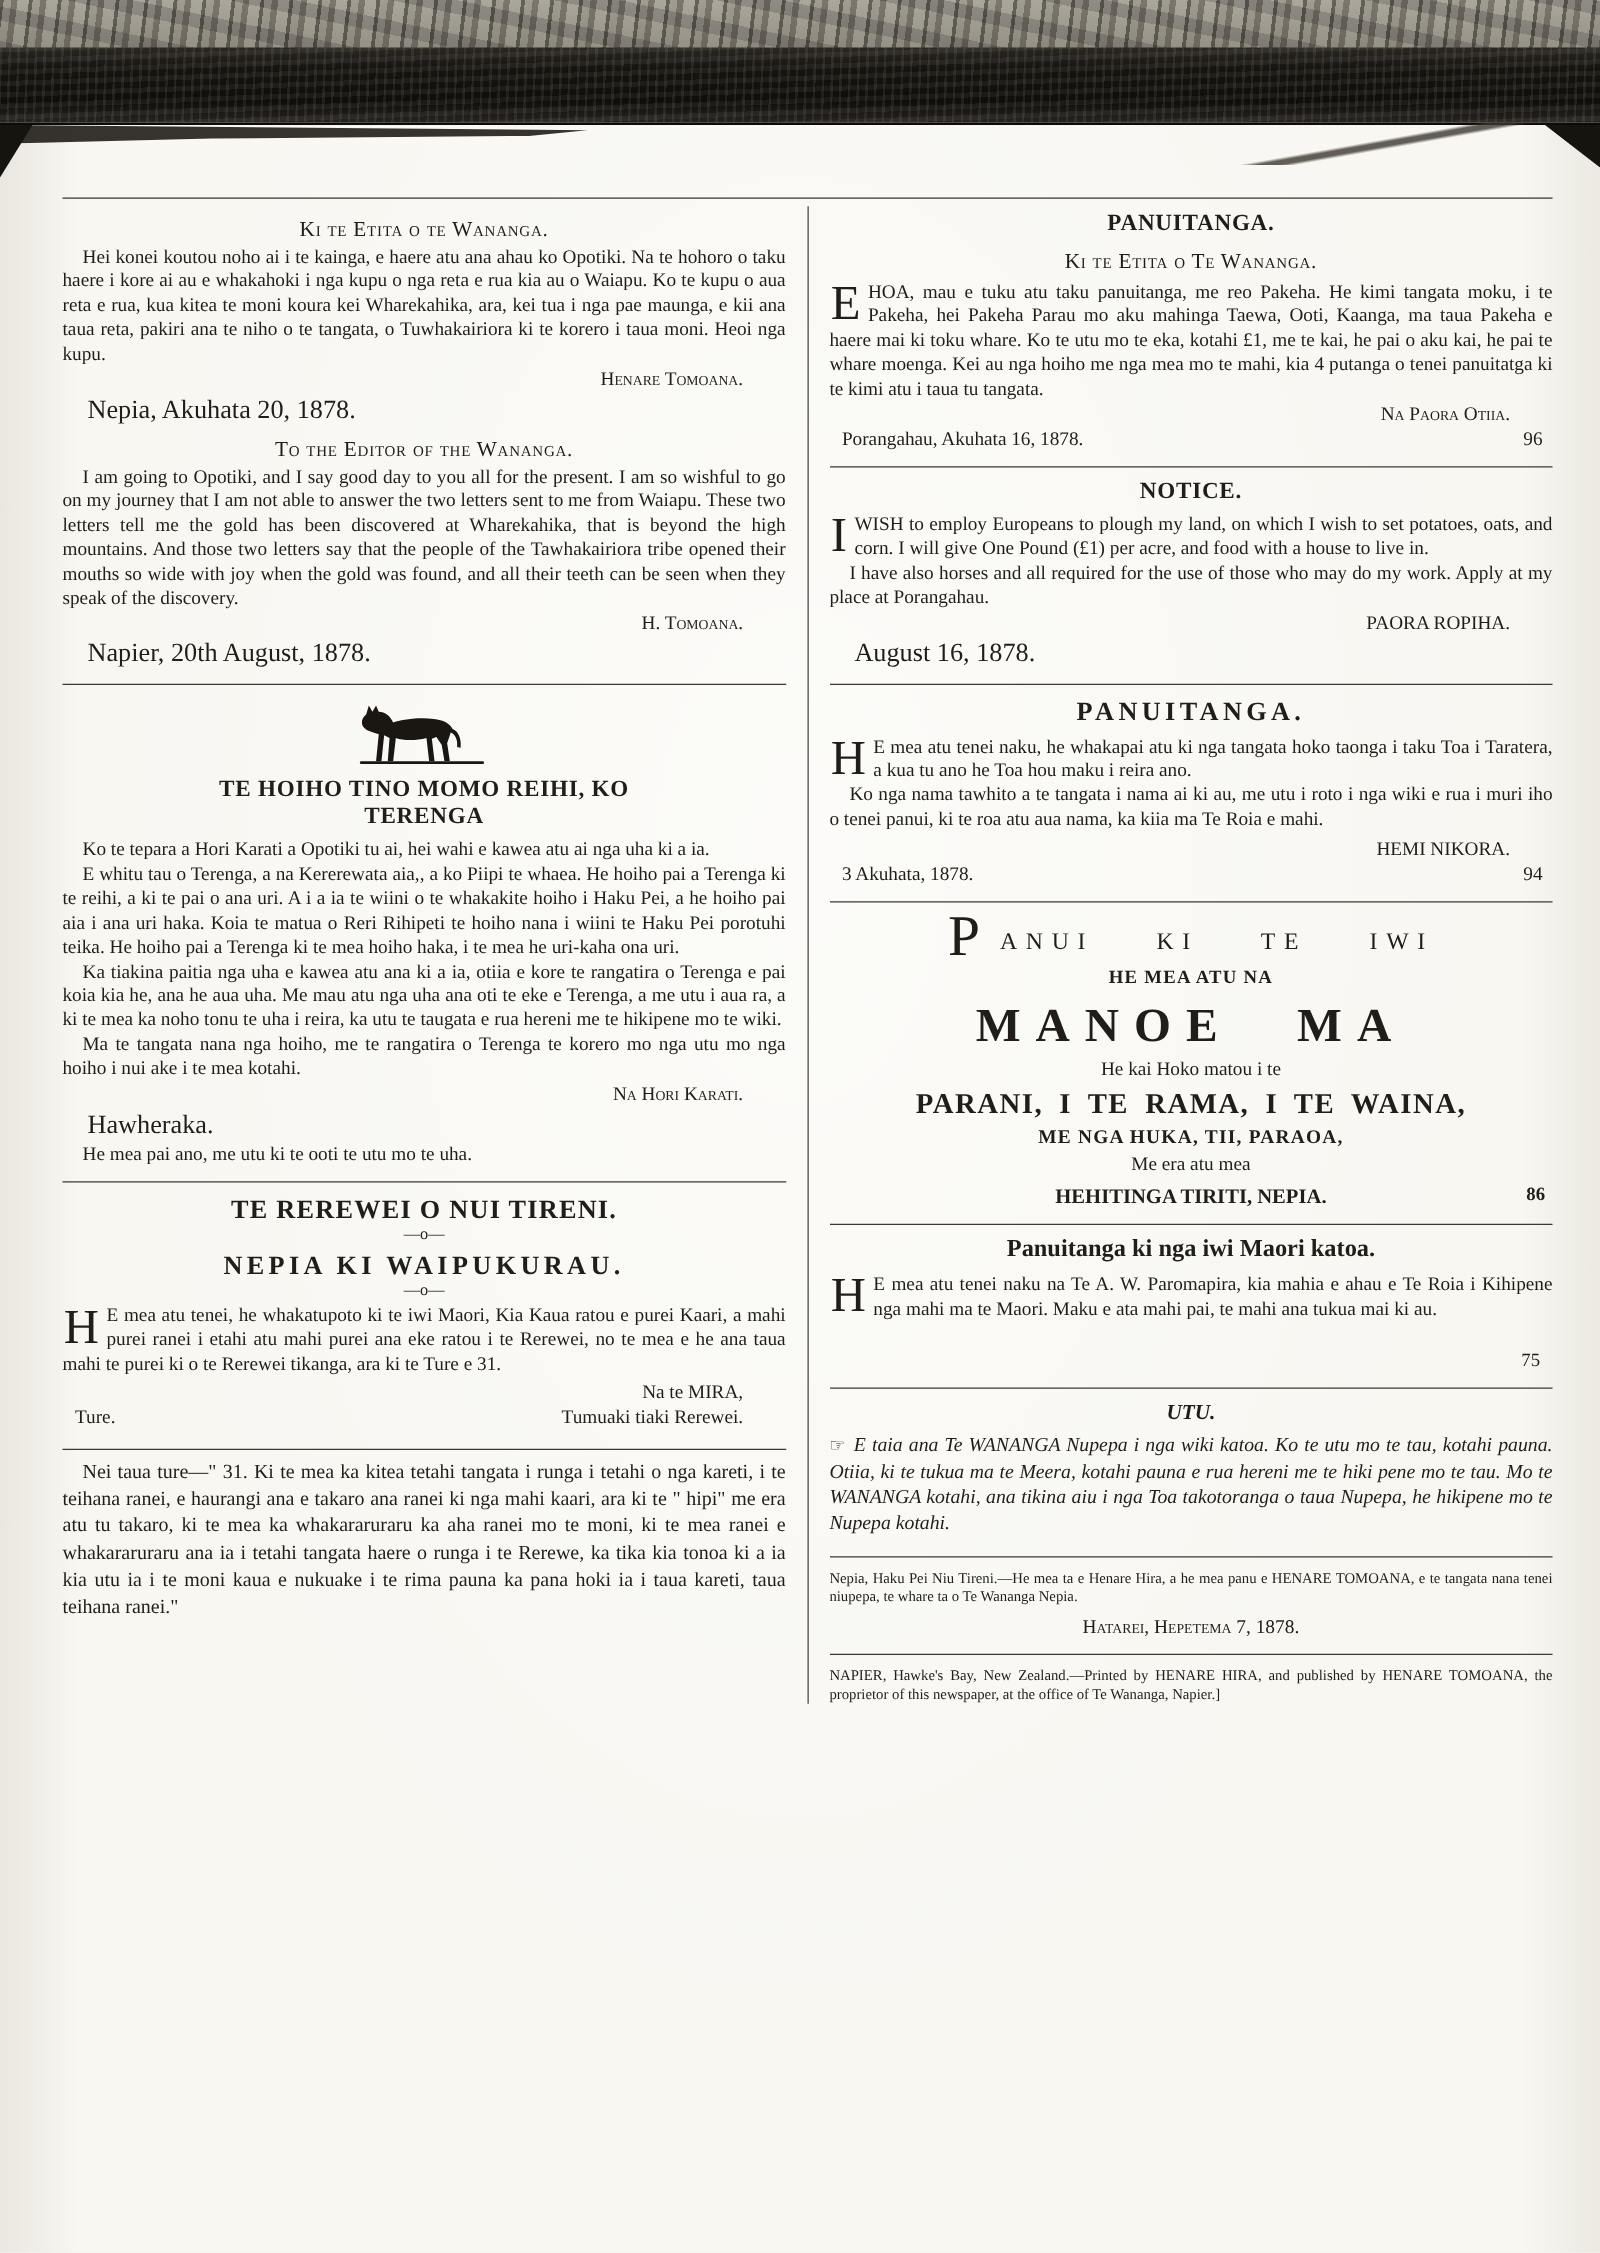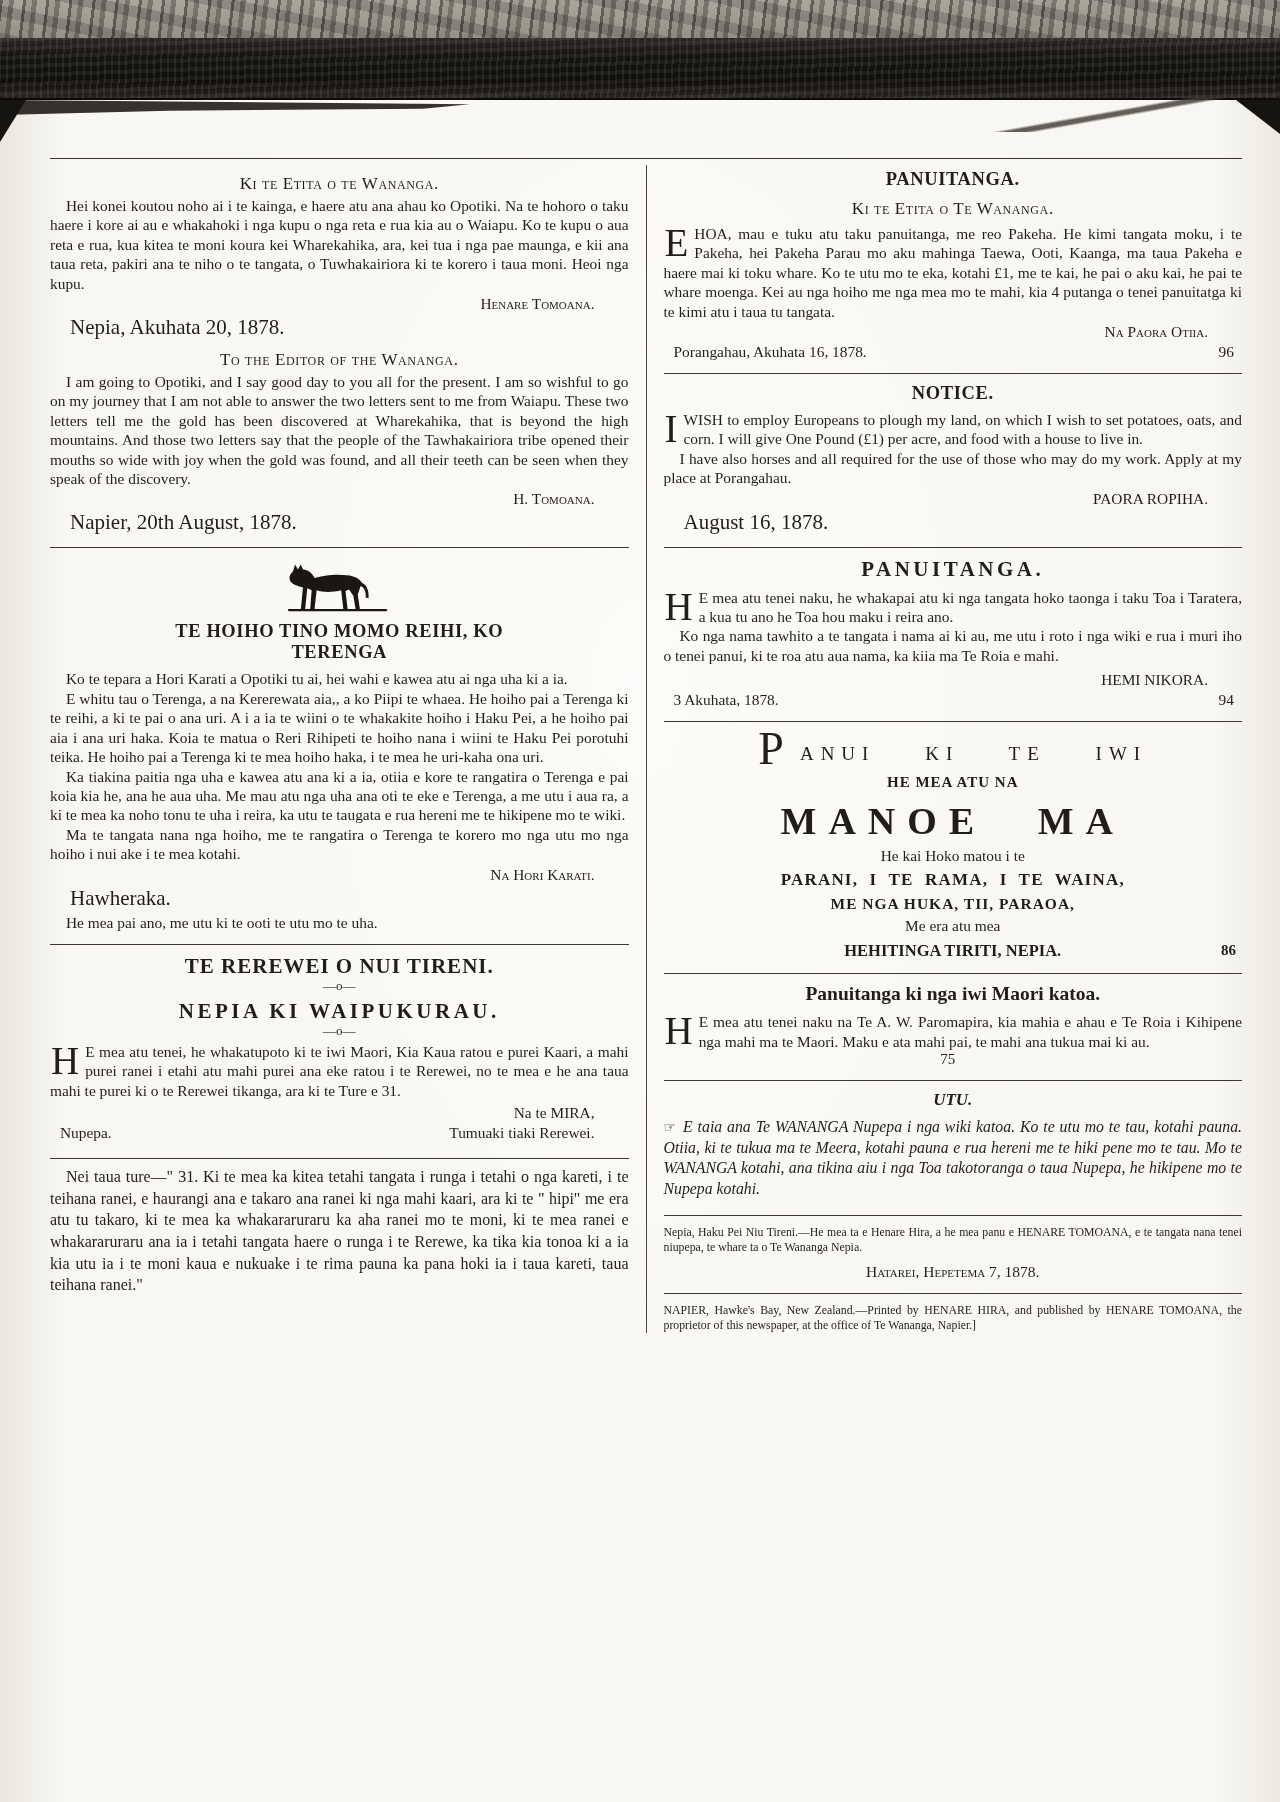--- a/index.html
+++ b/index.html
@@ -73,27 +73,27 @@
   .dc{ float:left; font-size:39px; line-height:.84; padding:3px 6px 0 1px; }
   .horse-fig{ text-align:center; margin:8px 0 0; }
 
   
   .panui-row{ display:flex; align-items:flex-end; justify-content:center; margin:8px 0 2px; }
   .panui-p{ font-size:46px; line-height:.78; margin-right:16px; }
   .panui-rest{ font-size:19px; letter-spacing:7px; word-spacing:38px; padding-bottom:2px; }
   .he-mea{ text-align:center; font-size:15px; font-weight:bold; letter-spacing:1px; margin:7px 0 2px; }
   .manoe-name{ text-align:center; font-size:38px; font-weight:bold; letter-spacing:12px; word-spacing:30px; margin:8px 0 4px; }
   .kai-line{ text-align:center; font-size:15.4px; margin:3px 0; }
-  .parani{ text-align:center; font-weight:bold; font-size:17px; letter-spacing:1.2px; word-spacing:6px; margin:5px 0; }
+  .parani{ text-align:center; font-weight:bold; font-size:23px; letter-spacing:1.2px; word-spacing:6px; margin:5px 0; }
   .huka{ text-align:center; font-weight:bold; font-size:15.5px; letter-spacing:1px; margin:4px 0; }
   .hehitinga-row{ position:relative; text-align:center; font-weight:bold; font-size:16.5px; margin:6px 0 8px; }
   .hehitinga-row .num-abs{ position:absolute; right:6px; top:1px; font-weight:bold; font-size:15px; }
 
   .maori-katoa-head{ text-align:center; font-weight:bold; font-size:19.5px; margin:8px 0 7px; }
-  .num-line{ text-align:center; padding-right:10px; font-size:15px; }
+  .num-line{ text-align:right; padding-right:10px; font-size:15px;margin-top:24px; }
 
   .utu-head{ text-align:center; font-style:italic; font-size:17px; margin:8px 0 7px; }
   .utu-body{ font-style:italic; font-size:15.8px; line-height:1.3; text-align:justify; }
   .hand{ font-family:"DejaVu Sans",sans-serif; font-style:normal; margin-right:7px; font-size:14px; }
 
   .fineprint{ font-size:11.8px; line-height:1.3; text-align:justify; }
   .colo-date{ text-align:center; font-variant:small-caps; font-size:15.5px; margin-top:7px; }
   .colo-date2{ text-align:center; font-size:14.5px; font-weight:bold; letter-spacing:.5px; margin-top:8px; }
 
   .rail-sig-row{ display:flex; justify-content:space-between; font-size:15.4px; margin:2px 0 2px 10px; padding-right:34px; }
@@ -161,21 +161,21 @@
       <section>
         <h2 class="d-head">TE REREWEI O NUI TIRENI.</h2>
         <div class="orn">—o—</div>
         <h2 class="d-head fancy">NEPIA KI WAIPUKURAU.</h2>
         <div class="orn">—o—</div>
         <p class="bt" style="margin-top:6px;">
           <span class="dc">H</span><span>E mea atu tenei, he whakatupoto ki te iwi Maori, Kia Kaua ratou e purei Kaari, a mahi purei ranei i etahi atu mahi purei ana eke ratou i te Rerewei, no te mea e he ana taua mahi te purei ki o te Rerewei tikanga, ara ki te Ture e 31.</span>
         </p>
         <p class="sig" style="margin-top:4px;">Na te MIRA,</p>
         <div class="rail-sig-row">
-          <span>Nupepa.</span>
+          <span>Ture.</span>
           <span>Tumuaki tiaki Rerewei.</span>
         </div>
         <div class="rule tight" style="margin-top:16px;"></div>
         <p class="bt indent" style="font-size:16px; line-height:1.35;">Nei taua ture—" 31. Ki te mea ka kitea tetahi tangata i runga i tetahi o nga kareti, i te teihana ranei, e haurangi ana e takaro ana ranei ki nga mahi kaari, ara ki te " hipi" me era atu tu takaro, ki te mea ka whakararuraru ka aha ranei mo te moni, ki te mea ranei e whakararuraru ana ia i tetahi tangata haere o runga i te Rerewe, ka tika kia tonoa ki a ia kia utu ia i te moni kaua e nukuake i te rima pauna ka pana hoki ia i taua kareti, taua teihana ranei."</p>
       </section>
 
     </div>
 
     <div class="divider"></div>
 

